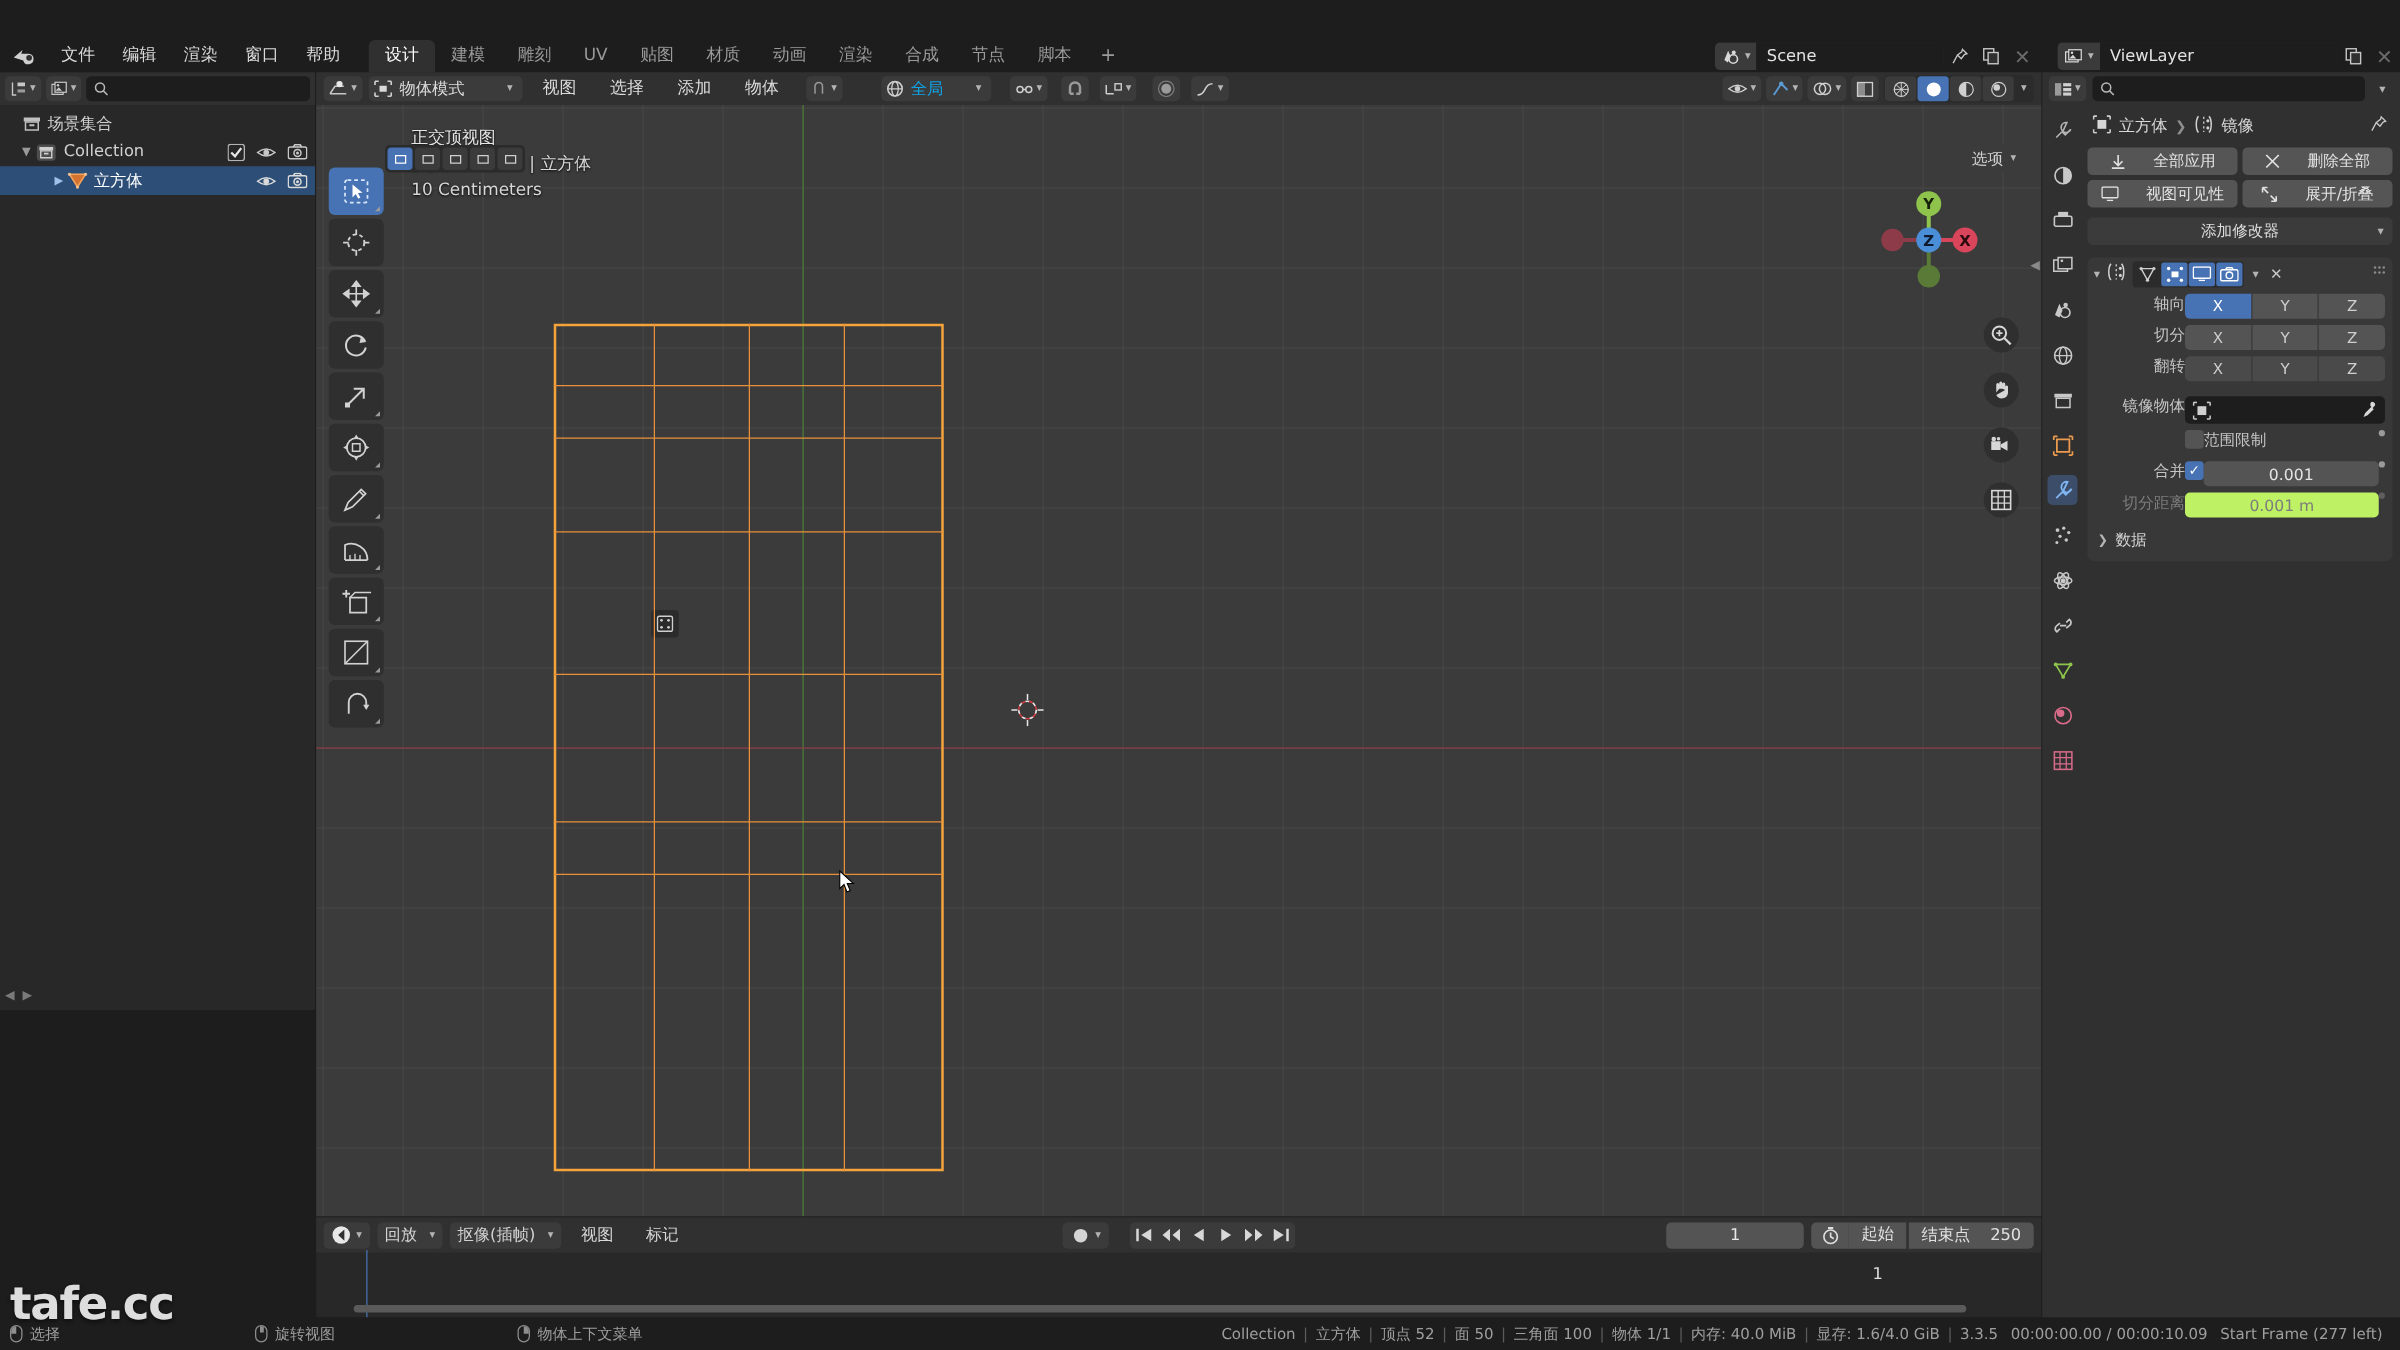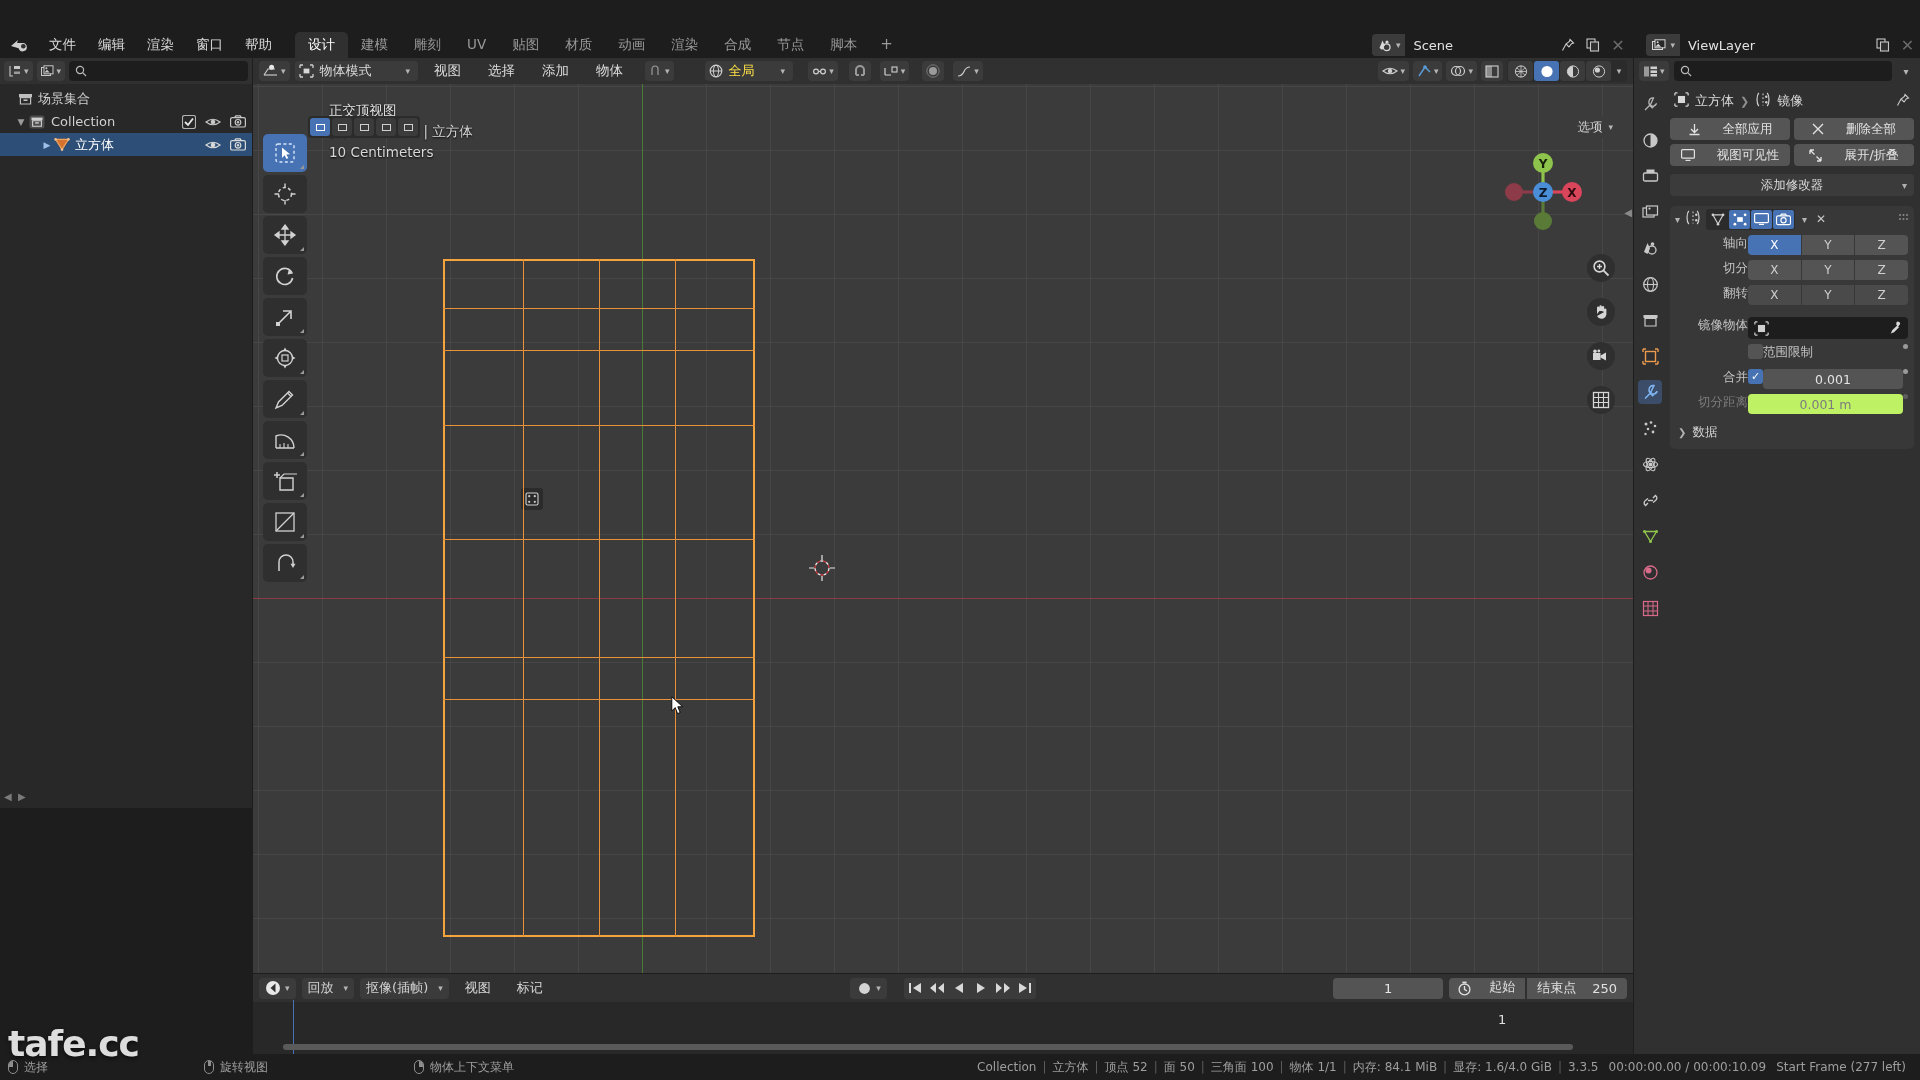--- a/index.html
+++ b/index.html
@@ -513,21 +513,21 @@
           </svg>
         <span style="font-size:9px;color:#b4b4b4;">▾</span>
       </div>
 
       <div class="mini-btn" style="margin-left:26px;gap:6px;padding-right:8px;">
         <svg width="14" height="14" viewBox="0 0 14 14">
             <circle cx="7" cy="7" r="5.8" fill="none" stroke="#cfcfcf" stroke-width="1.2"></circle>
             <ellipse cx="7" cy="7" rx="2.6" ry="5.8" fill="none" stroke="#cfcfcf" stroke-width="1"></ellipse>
             <path d="M1.2 7 H12.8" stroke="#cfcfcf" stroke-width="1"></path>
           </svg>
-        <span style="color:#fde047;font-size:13px;">全局</span>
+        <span style="color:#0ea5e9;font-size:13px;">全局</span>
         <span style="font-size:9px;color:#b4b4b4;margin-left:20px;">▾</span>
       </div>
 
       <div class="mini-btn" style="margin-left:10px;">
         <svg width="15" height="13" viewBox="0 0 15 13">
             <circle cx="4" cy="6.5" r="2.4" fill="none" stroke="#cfcfcf" stroke-width="1.2"></circle>
             <circle cx="11" cy="6.5" r="2.4" fill="none" stroke="#cfcfcf" stroke-width="1.2"></circle>
             <path d="M6.4 6.5 H8.6" stroke="#cfcfcf" stroke-width="1.2"></path>
           </svg>
         <span style="font-size:9px;color:#b4b4b4;">▾</span>
@@ -1273,21 +1273,21 @@
       <span>立方体</span>
       <span class="sb-sep">|</span>
       <span>顶点 52</span>
       <span class="sb-sep">|</span>
       <span>面 50</span>
       <span class="sb-sep">|</span>
       <span>三角面 100</span>
       <span class="sb-sep">|</span>
       <span>物体 1/1</span>
       <span class="sb-sep">|</span>
-      <span>内存: 84.1 MiB</span>
+      <span>内存: 40.0 MiB</span>
       <span class="sb-sep">|</span>
       <span>显存: 1.6/4.0 GiB</span>
       <span class="sb-sep">|</span>
       <span>3.3.5</span>
       <span style="margin-left:10px;">00:00:00.00 / 00:00:10.09</span>
       <span style="margin-left:10px;padding-right:6px;">Start Frame (277 left)</span>
     </div>
   </div>
 
   <div class="watermark">tafe.cc</div>

